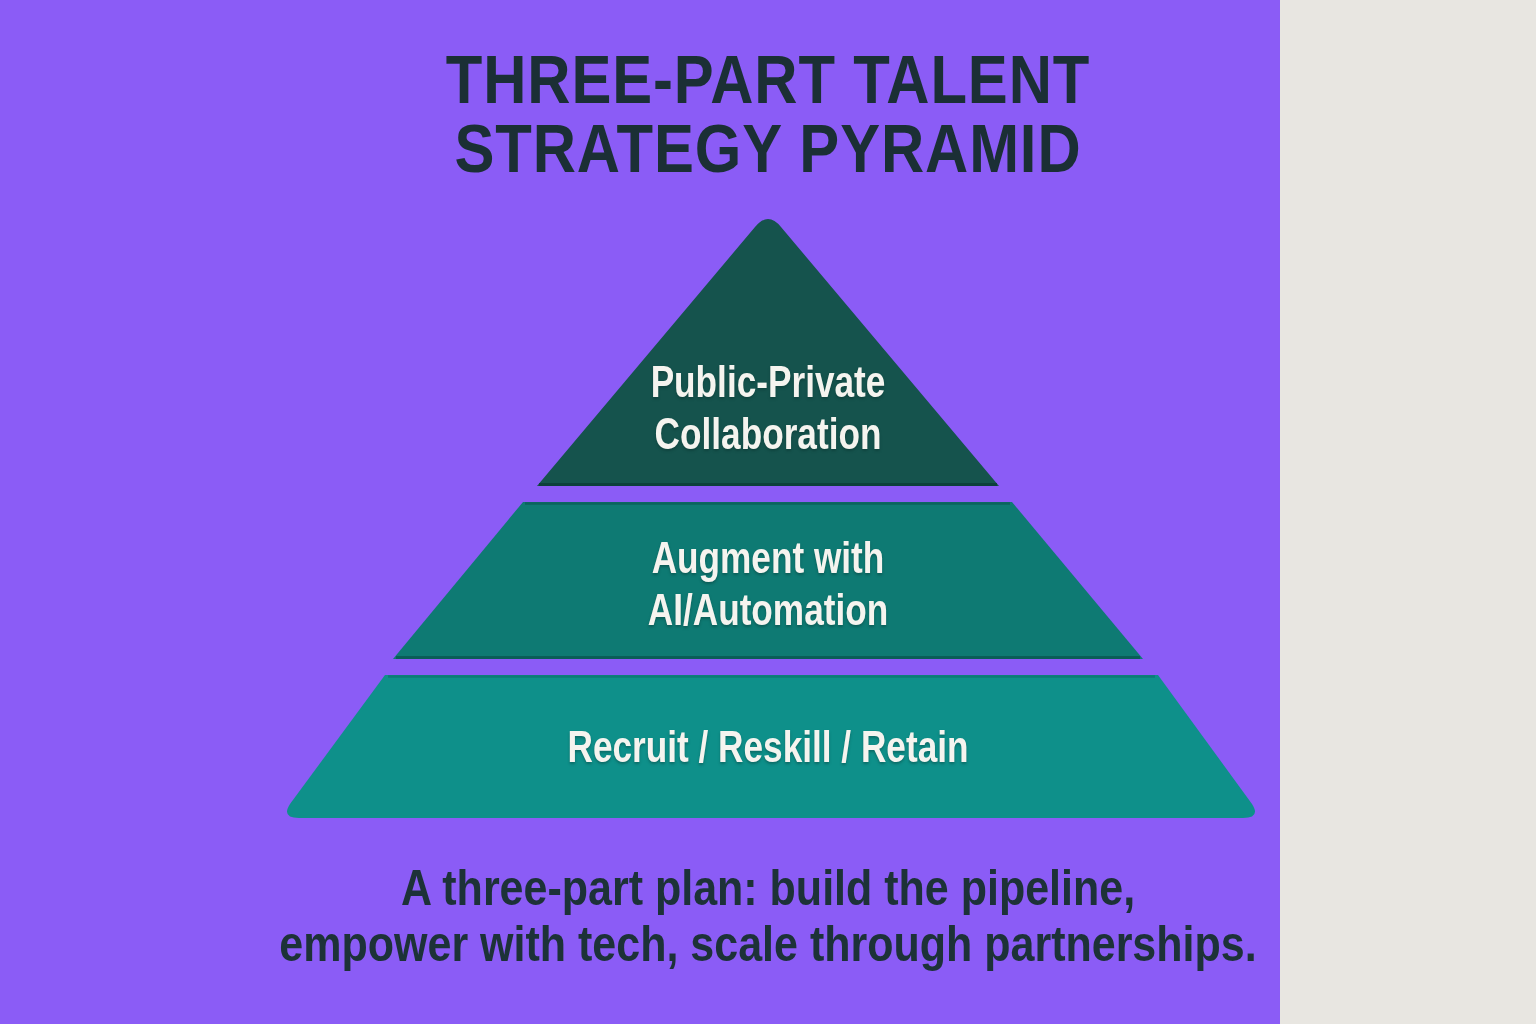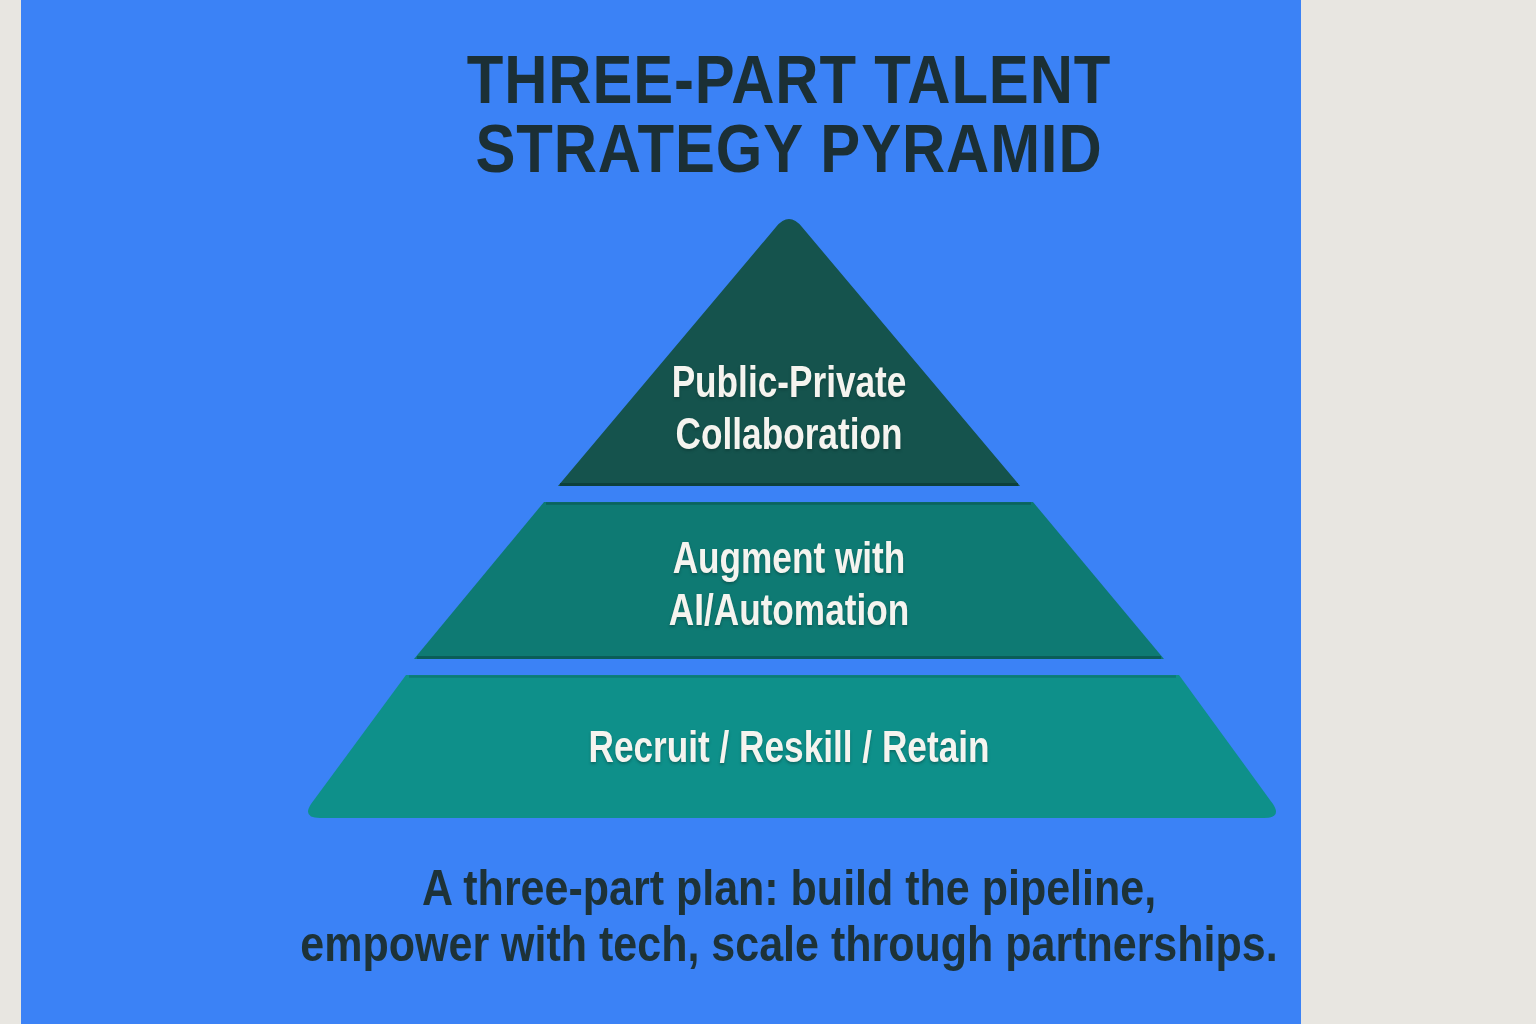--- a/index.html
+++ b/index.html
@@ -5,23 +5,22 @@
   html, body {
     margin: 0;
     padding: 0;
     background: #e8e6e1;
     font-family: "Liberation Sans", "DejaVu Sans", sans-serif;
   }
   .canvas {
     position: relative;
     width: 1280px;
     height: 1024px;
-    background: #3b82f6;
+    background: #8b5cf6;
     overflow: hidden;
-    margin-left: 21px;
   }
   .title {
     position: absolute;
     top: 45px;
     left: 0;
     width: 1536px;
     text-align: center;
     color: #1b2f35;
     font-size: 68px;
     font-weight: 800;

